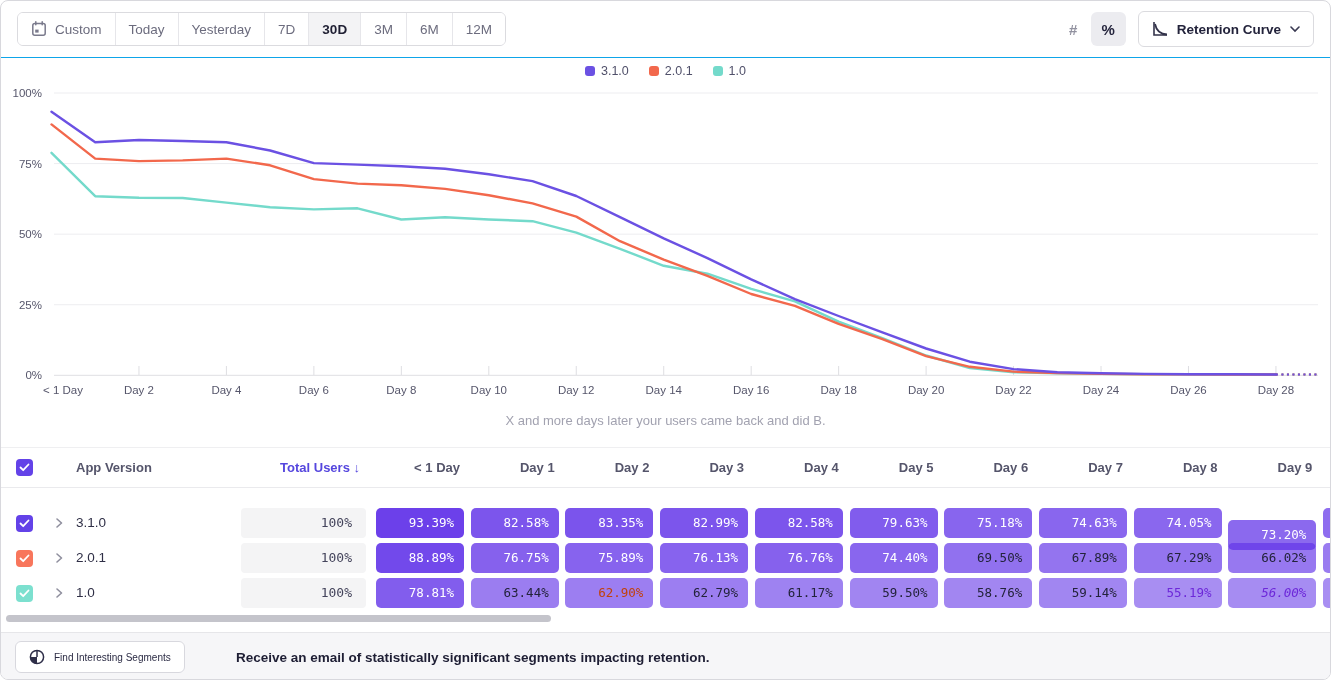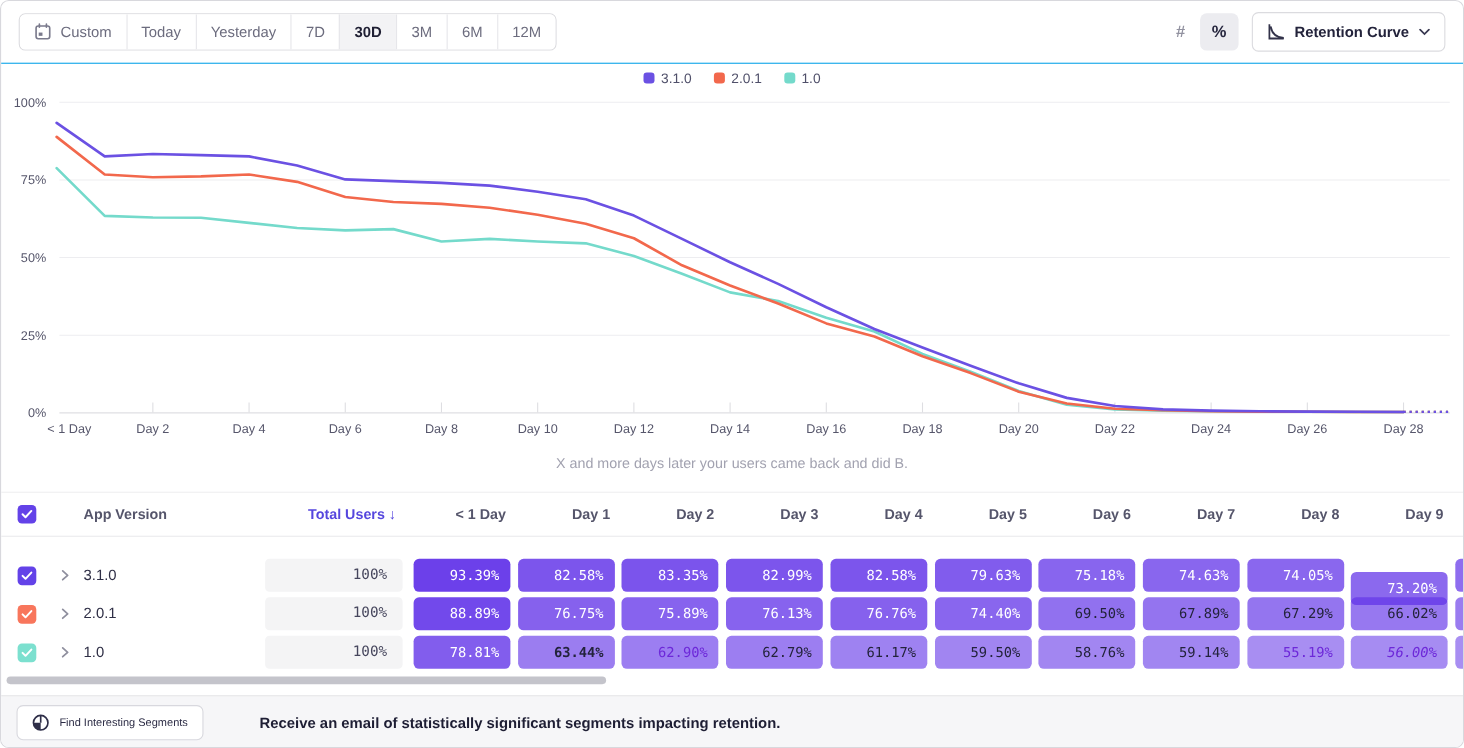--- a/index.html
+++ b/index.html
@@ -236,22 +236,22 @@
           <svg width="11" height="9" viewBox="0 0 11 9" fill="none">
             <path d="M1.5 4.5 L4.2 7.2 L9.5 1.5" stroke="#fff" stroke-width="1.8" stroke-linecap="round" stroke-linejoin="round"></path>
           </svg>
         </div>
         <div class="chev" style="left: 52px; top: 137px;"><svg width="12" height="16" viewBox="0 0 12 16" fill="none">
             <path d="M4 4 L8.5 8 L4 12" stroke="#8F8F9E" stroke-width="1.6" stroke-linecap="round" stroke-linejoin="round"></path>
           </svg></div>
         <div class="row-label" style="left: 75px; top: 137px;">1.0</div>
         <div class="total-cell" style="left: 240px; top: 130px;">100%</div>
         <div class="val-cell" style="left: 375px; top: 130px; background: rgba(97, 50, 232, 0.79); color: rgb(255, 255, 255);">78.81%</div>
-        <div class="val-cell" style="left: 469.7px; top: 130px; background: rgba(97, 50, 232, 0.635); color: rgb(35, 35, 59); font-weight: bold;">63.44%</div>
-        <div class="val-cell" style="left: 564.4px; top: 130px; background: rgba(97, 50, 232, 0.627); color: #6d28d9;">62.90%</div>
+        <div class="val-cell" style="left: 469.7px; top: 130px; background: rgba(97, 50, 232, 0.635); color: rgb(35, 35, 59);">63.44%</div>
+        <div class="val-cell" style="left: 564.4px; top: 130px; background: rgba(97, 50, 232, 0.627); color: #c2410c;">62.90%</div>
         <div class="val-cell" style="left: 659.1px; top: 130px; background: rgba(97, 50, 232, 0.627); color: rgb(35, 35, 59);">62.79%</div>
         <div class="val-cell" style="left: 753.8px; top: 130px; background: rgba(97, 50, 232, 0.61); color: rgb(35, 35, 59);">61.17%</div>
         <div class="val-cell" style="left: 848.5px; top: 130px; background: rgba(97, 50, 232, 0.596); color: rgb(35, 35, 59);">59.50%</div>
         <div class="val-cell" style="left: 943.2px; top: 130px; background: rgba(97, 50, 232, 0.59); color: rgb(35, 35, 59);">58.76%</div>
         <div class="val-cell" style="left: 1037.9px; top: 130px; background: rgba(97, 50, 232, 0.592); color: rgb(35, 35, 59);">59.14%</div>
         <div class="val-cell" style="left: 1132.6px; top: 130px; background: rgba(97, 50, 232, 0.553); color: #6d28d9;">55.19%</div>
         <div class="val-cell" style="left: 1227.3px; top: 130px; background: rgba(97, 50, 232, 0.56); color: #6d28d9; font-style: italic;">56.00%</div>
         <div class="val-cell" style="left: 1322px; top: 130px; width: 12px; background: rgba(97, 50, 232, 0.553);"></div>
       </div>
   </div>

